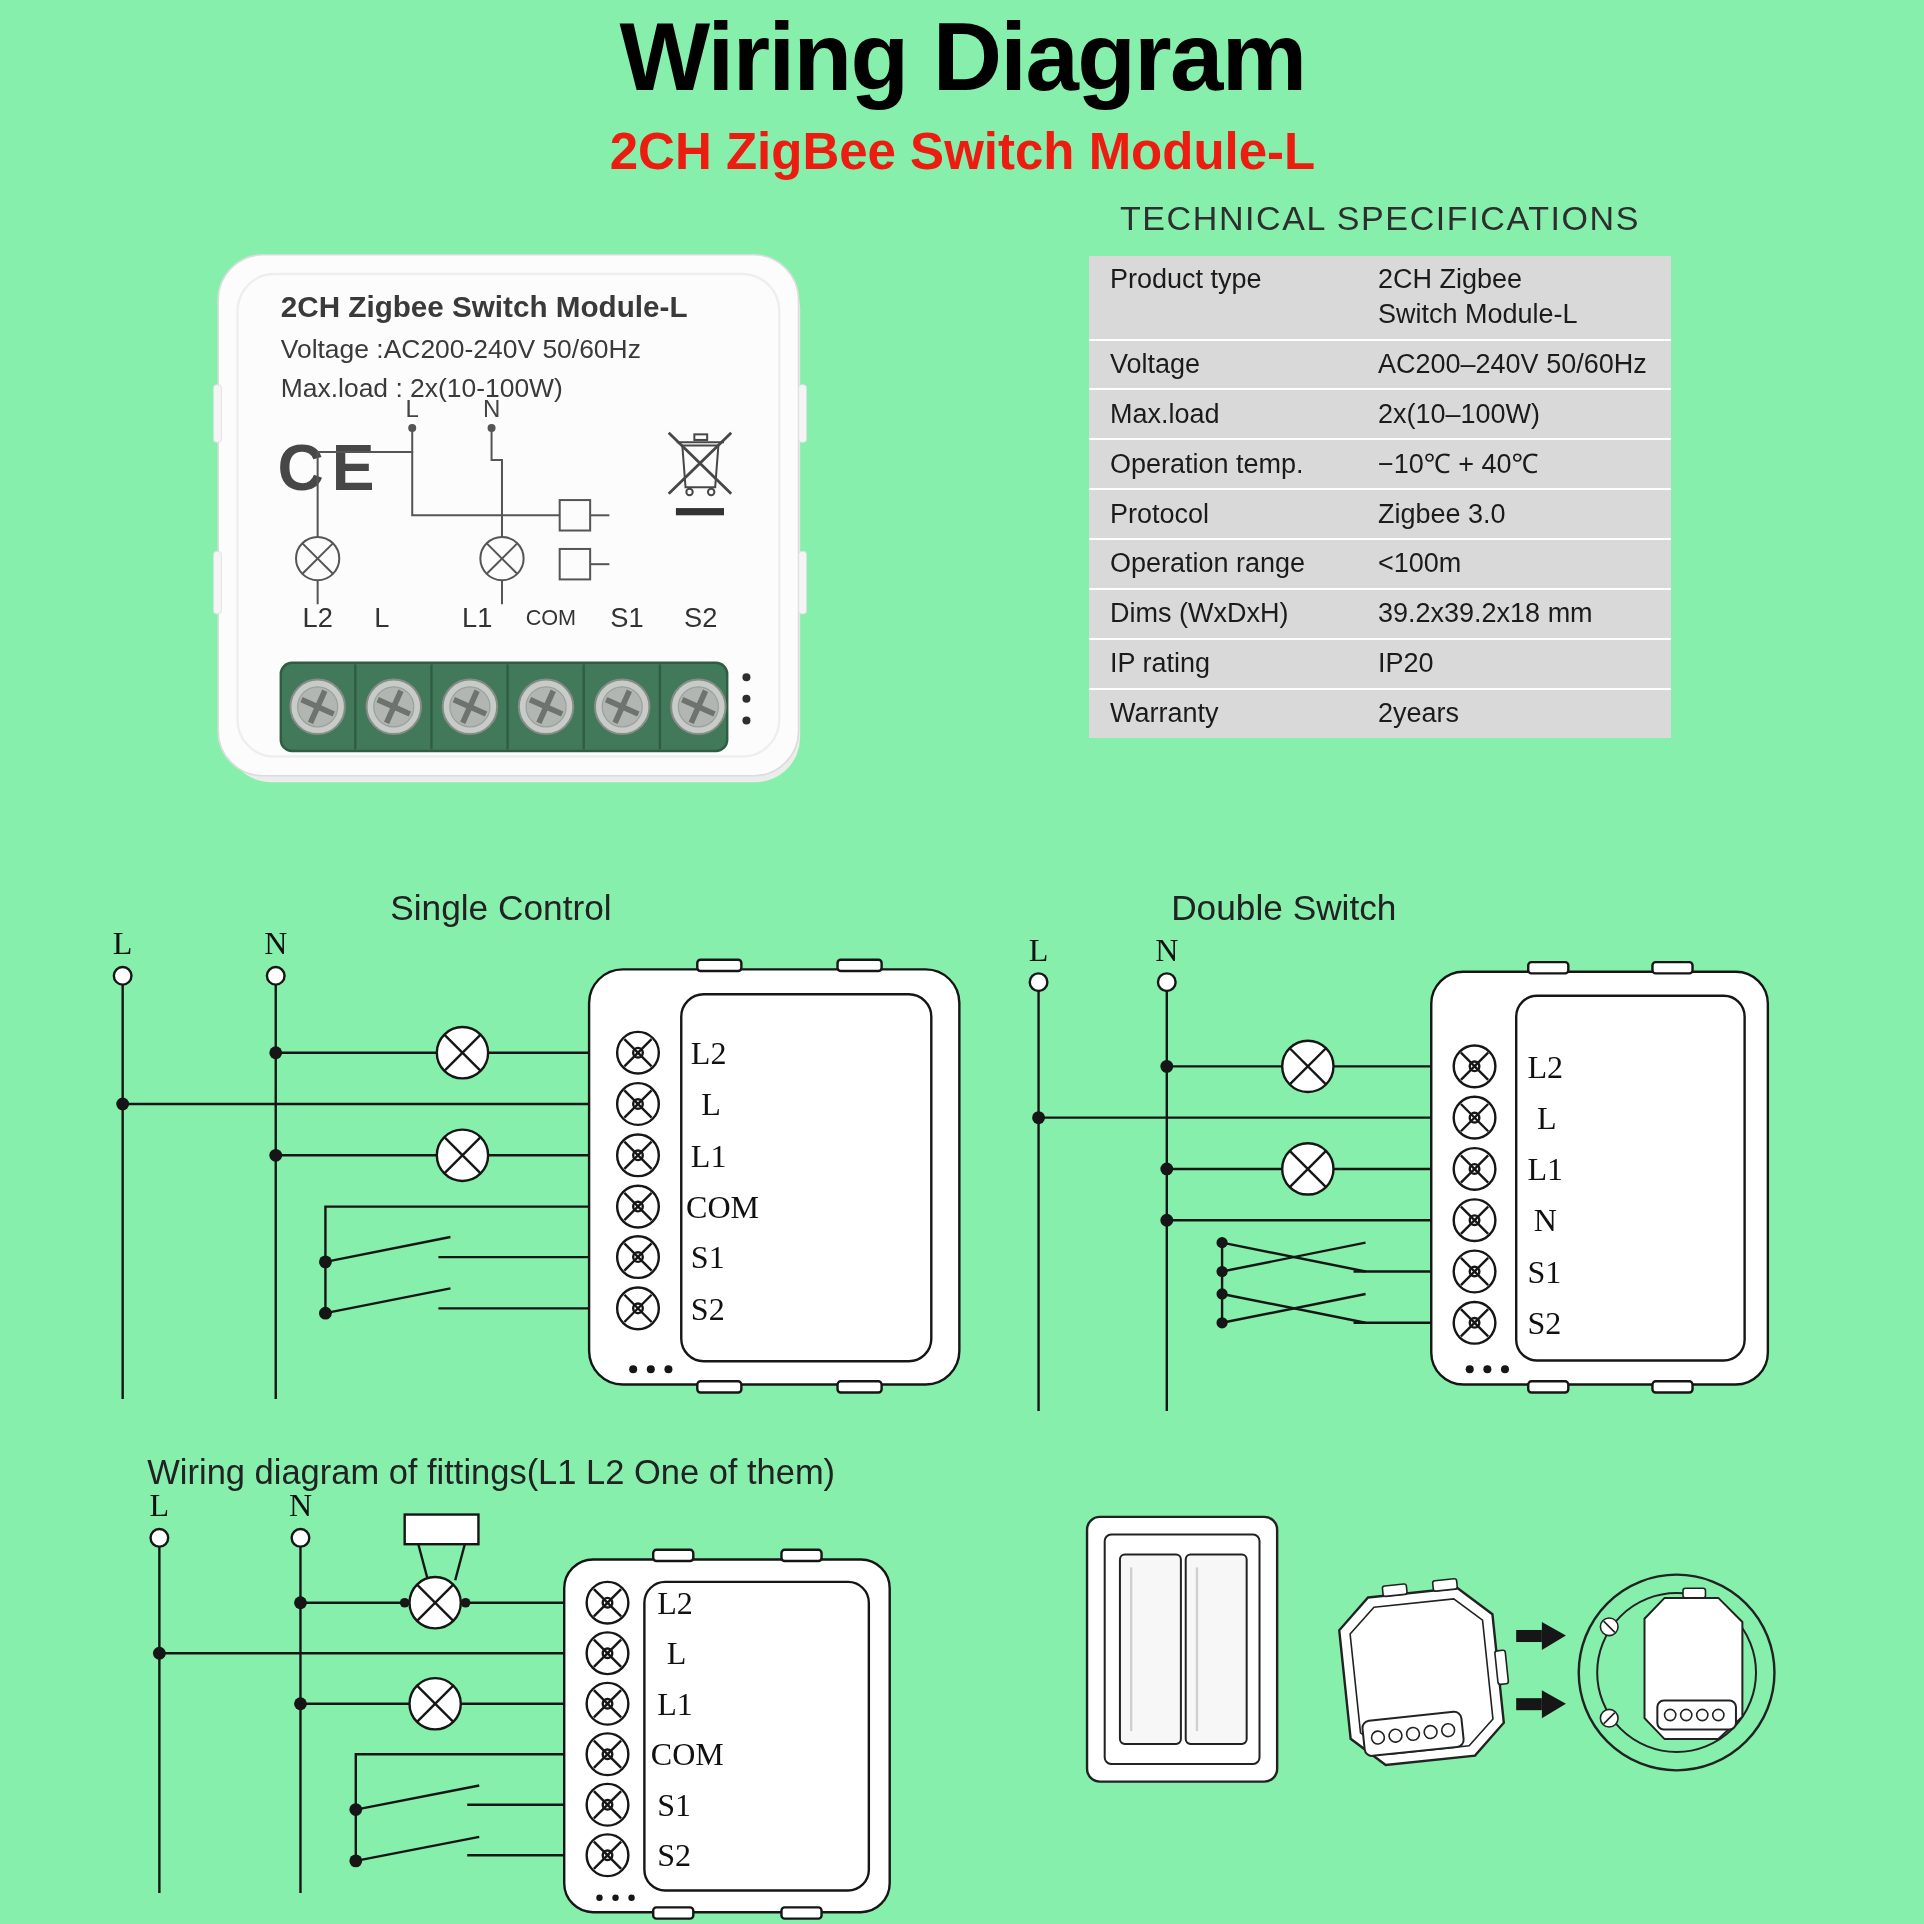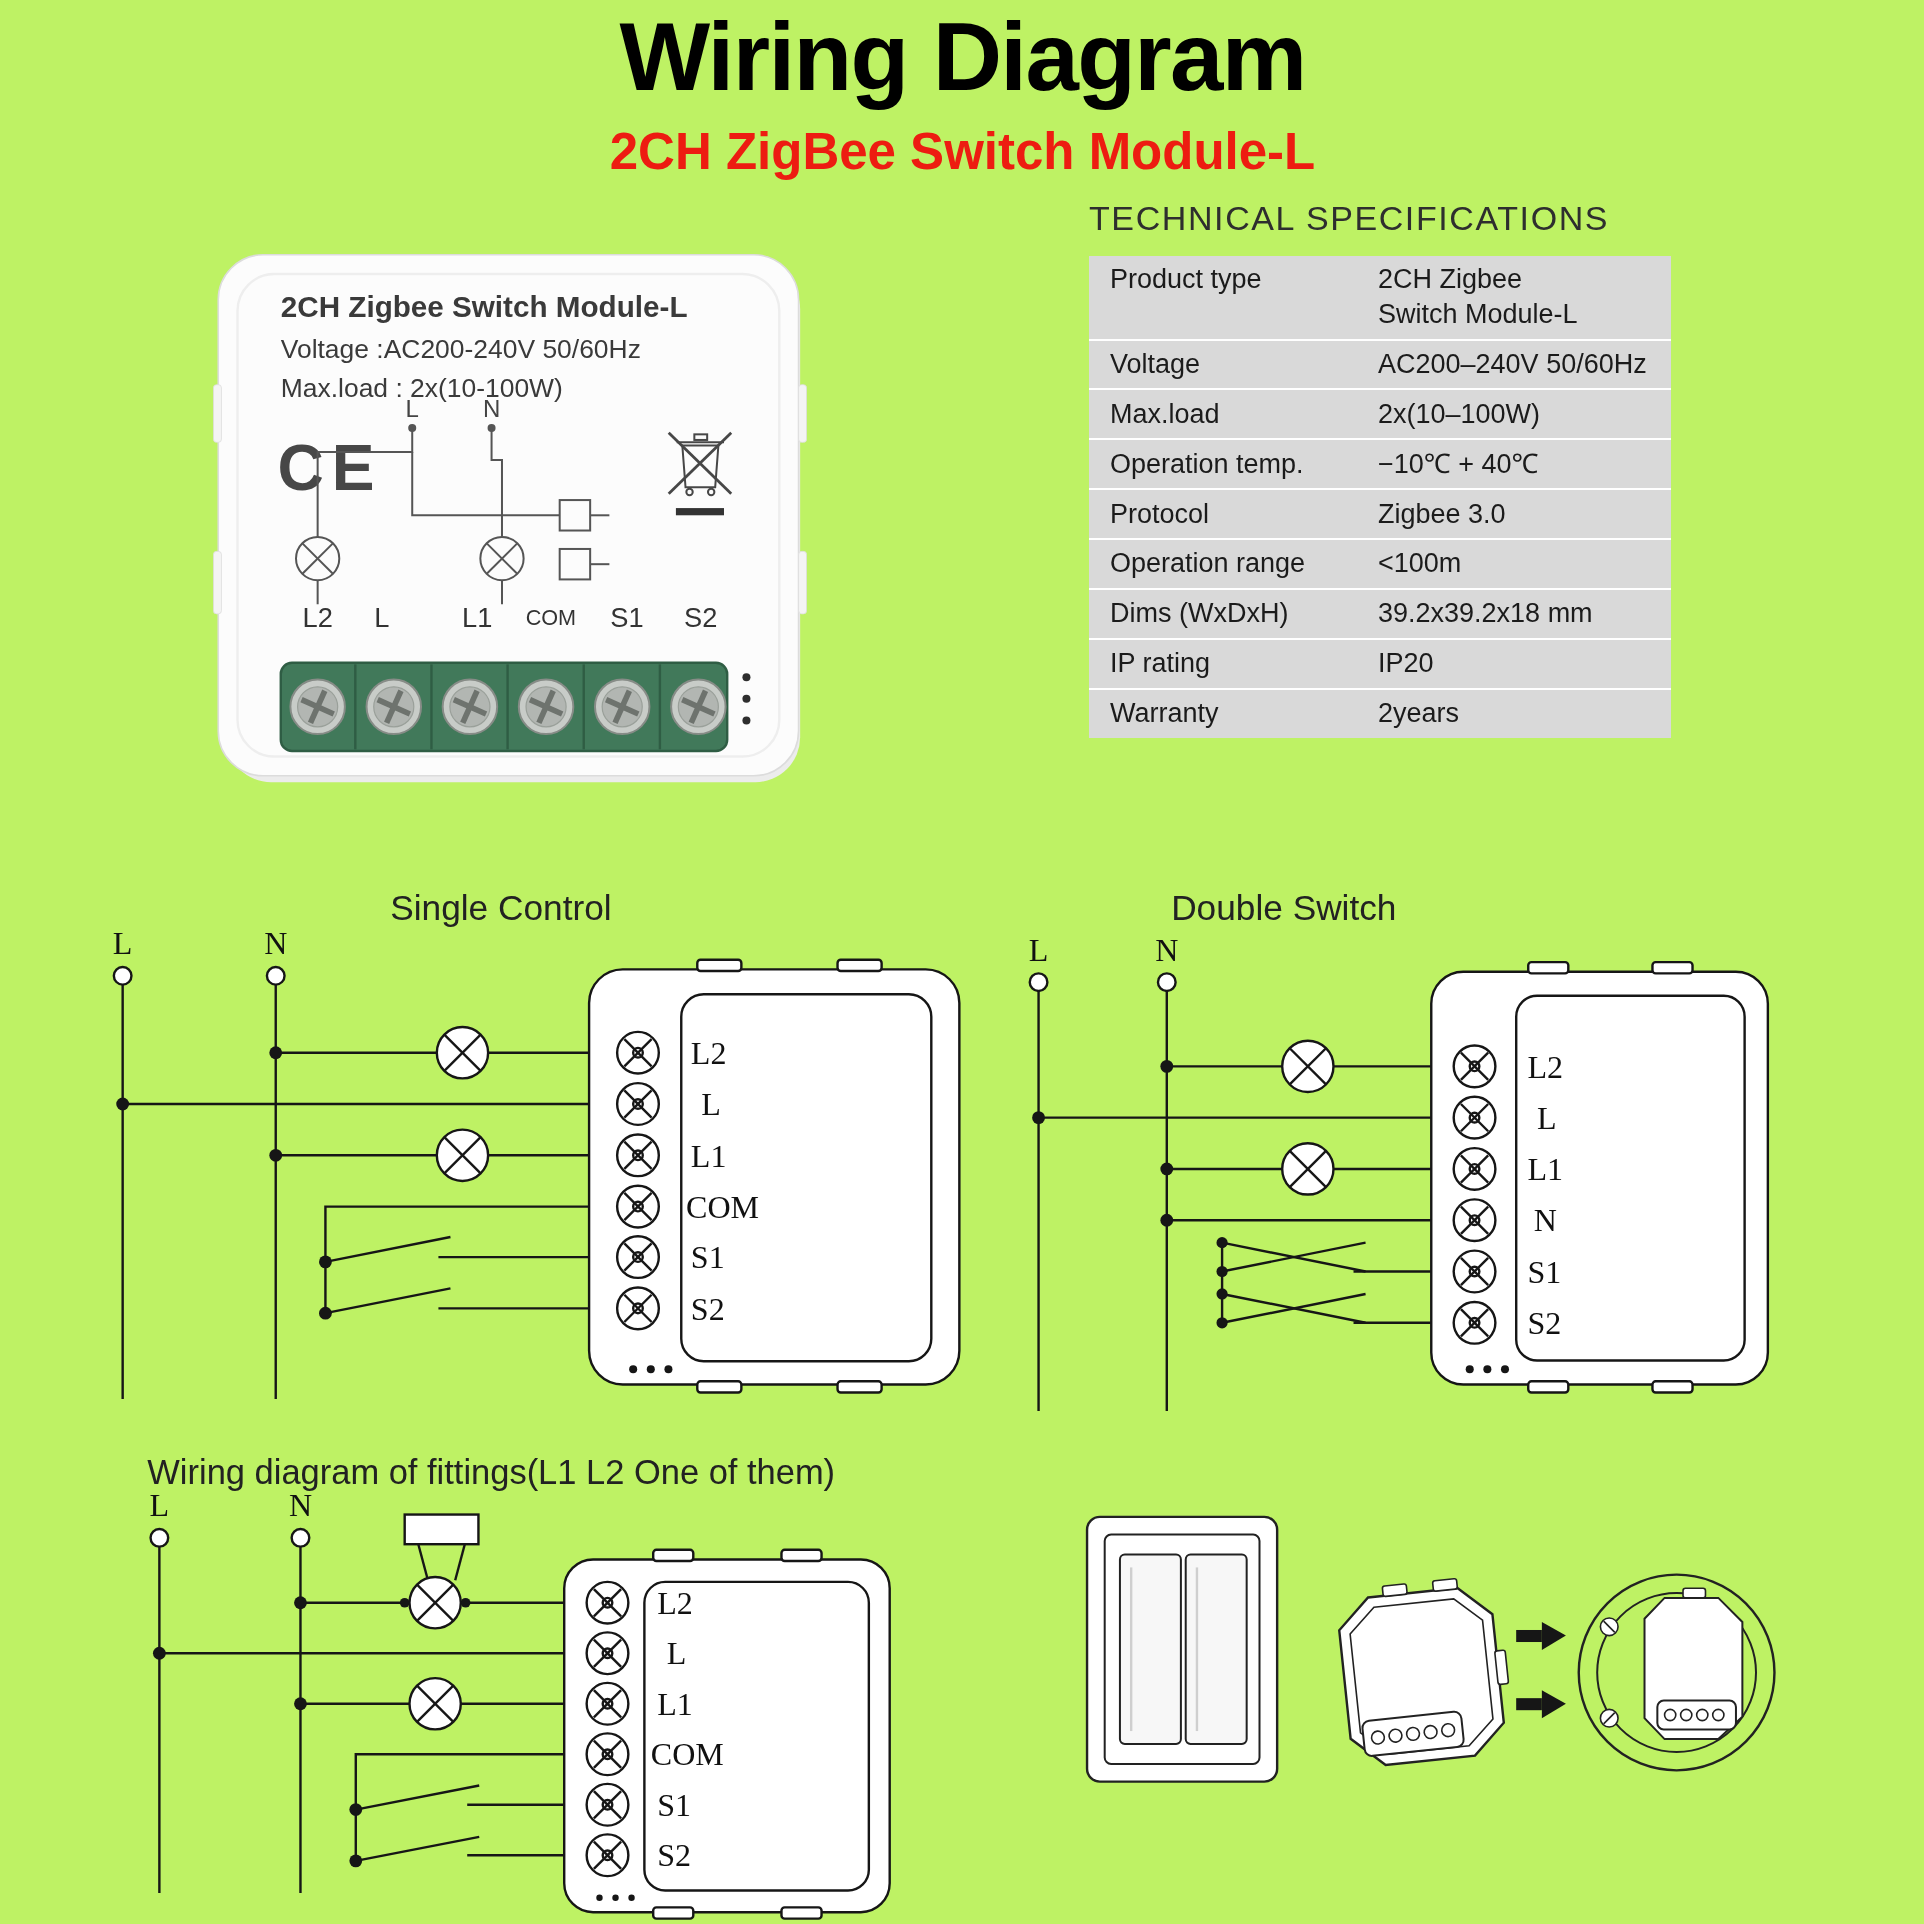--- a/index.html
+++ b/index.html
@@ -1,24 +1,24 @@
 <!DOCTYPE html>
 <html style="font-size:13px"><head>
 <meta charset="utf-8">
 <style>
   *{margin:0;padding:0;box-sizing:border-box}
   html,body{background:#fff}
-  .page{position:relative;width:1925px;height:1925px;background:#bef264;overflow:hidden;
+  .page{position:relative;width:1925px;height:1925px;background:#86efac;overflow:hidden;
         font-family:"Liberation Sans",sans-serif;color:#111}
   .page-title{position:absolute;top:1.6px;left:0;width:100%;text-align:center;
               font-size:96px;font-weight:bold;color:#000;letter-spacing:-1.6px}
   .page-subtitle{position:absolute;top:122px;left:0;width:100%;text-align:center;
                  font-size:51px;font-weight:bold;color:#ed1c11}
   .specs{position:absolute;left:1089px;top:199px;width:582px}
-  .specs-heading{font-size:34px;color:#2e2e2e;letter-spacing:1.6px;
+  .specs-heading{font-size:34px;color:#2e2e2e;text-align:center;letter-spacing:1.6px;
                  margin-bottom:17.6px;white-space:nowrap}
   .specs-table{background:#d9d9d9;width:100%}
   .spec-row{display:flex;border-top:2.4px solid #fff}
   .spec-row:first-child{border-top:none}
   .spec-label,.spec-value{font-size:27px;line-height:1.3;padding:6.4px 0;
                           white-space:pre-line;color:#1b1b1b}
   .spec-label{flex:0 0 289px;padding-left:21px}
   .spec-value{flex:1;padding-right:1px}
   .abs{position:absolute}
   svg{display:block}

